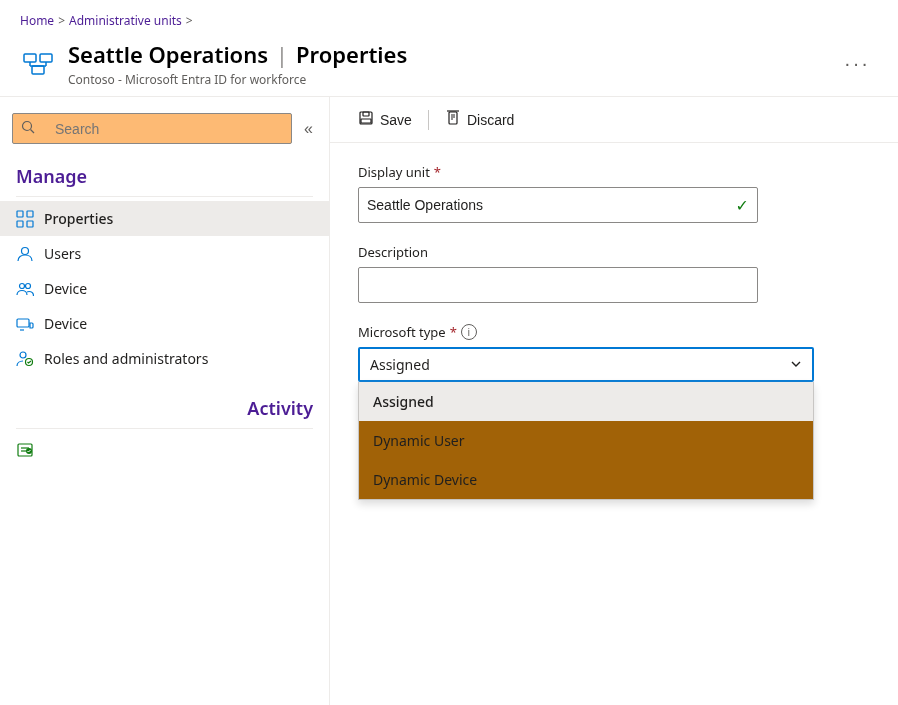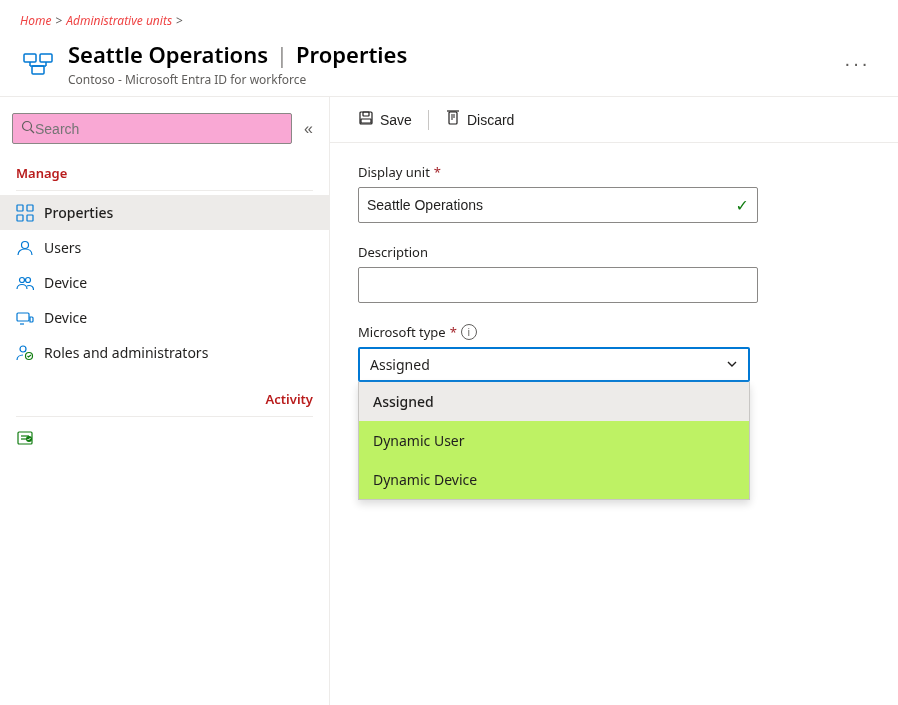--- a/index.html
+++ b/index.html
@@ -20,21 +20,21 @@
     }
     .breadcrumb {
       display: flex;
       align-items: center;
       gap: 4px;
       font-size: 12px;
       color: #0078d4;
       margin-bottom: 10px;
     }
     .breadcrumb span { color: #605e5c; }
-    .breadcrumb a { color: #ef4444; text-decoration: none; cursor: pointer; font-style: italic; }
+    .breadcrumb a { color: #4c1d95; text-decoration: none; cursor: pointer; }
     .title-row {
       display: flex;
       align-items: center;
       gap: 12px;
     }
     .title-icon {
       width: 36px;
       height: 36px;
       display: flex;
       align-items: center;
@@ -83,45 +83,45 @@
       padding: 8px 12px;
       gap: 8px;
     }
     .search-box {
       display: flex;
       align-items: center;
       border: 1px solid #8a8886;
       border-radius: 2px;
       padding: 5px 8px;
       flex: 1;
-      background: #f9a8d4;
-      gap: 0;
+      background: #fdba74;
+      gap: 20px;
       cursor: text;
     }
     .search-box input {
       border: none;
       outline: none;
       font-size: 14px;
       color: #605e5c;
       width: 100%;
       background: transparent;
     }
     .collapse-btn {
       background: none;
       border: none;
       cursor: pointer;
       color: #605e5c;
       font-size: 16px;
       padding: 4px;
     }
 
     .section-label {
-      font-size: 13px;
+      font-size: 18px;
       font-weight: 600;
-      color: #b91c1c;
+      color: #4c1d95;
       padding: 12px 16px 4px 16px;
     }
     .divider {
       height: 1px;
       background: #edebe9;
       margin: 4px 16px;
     }
 
     .nav-item {
       display: flex;
@@ -216,21 +216,21 @@
       border: 1px solid #8a8886;
       border-radius: 2px;
       font-size: 14px;
       color: #201f1e;
       height: 36px;
     }
 
     
     .dropdown-container {
       position: relative;
-      width: 392px;
+      width: 456px;
     }
     .dropdown-trigger {
       width: 100%;
       padding: 6px 10px;
       border: 2px solid #0078d4;
       border-radius: 2px;
       font-size: 14px;
       color: #201f1e;
       background: #fff;
       display: flex;
@@ -247,21 +247,21 @@
       border: 1px solid #c8c6c4;
       border-top: none;
       box-shadow: 0 4px 8px rgba(0,0,0,0.14);
       z-index: 100;
     }
     .dropdown-option {
       padding: 10px 14px;
       font-size: 14px;
       color: #201f1e;
       cursor: pointer;
-      background: #bef264;
+      background: #a16207;
     }
     .dropdown-option.selected { background: #edebe9; font-weight: 500; }
 
     
     .restricted-section {
       position: relative;
       z-index: 0;
     }
     .restricted-label-row {
       display: flex;

